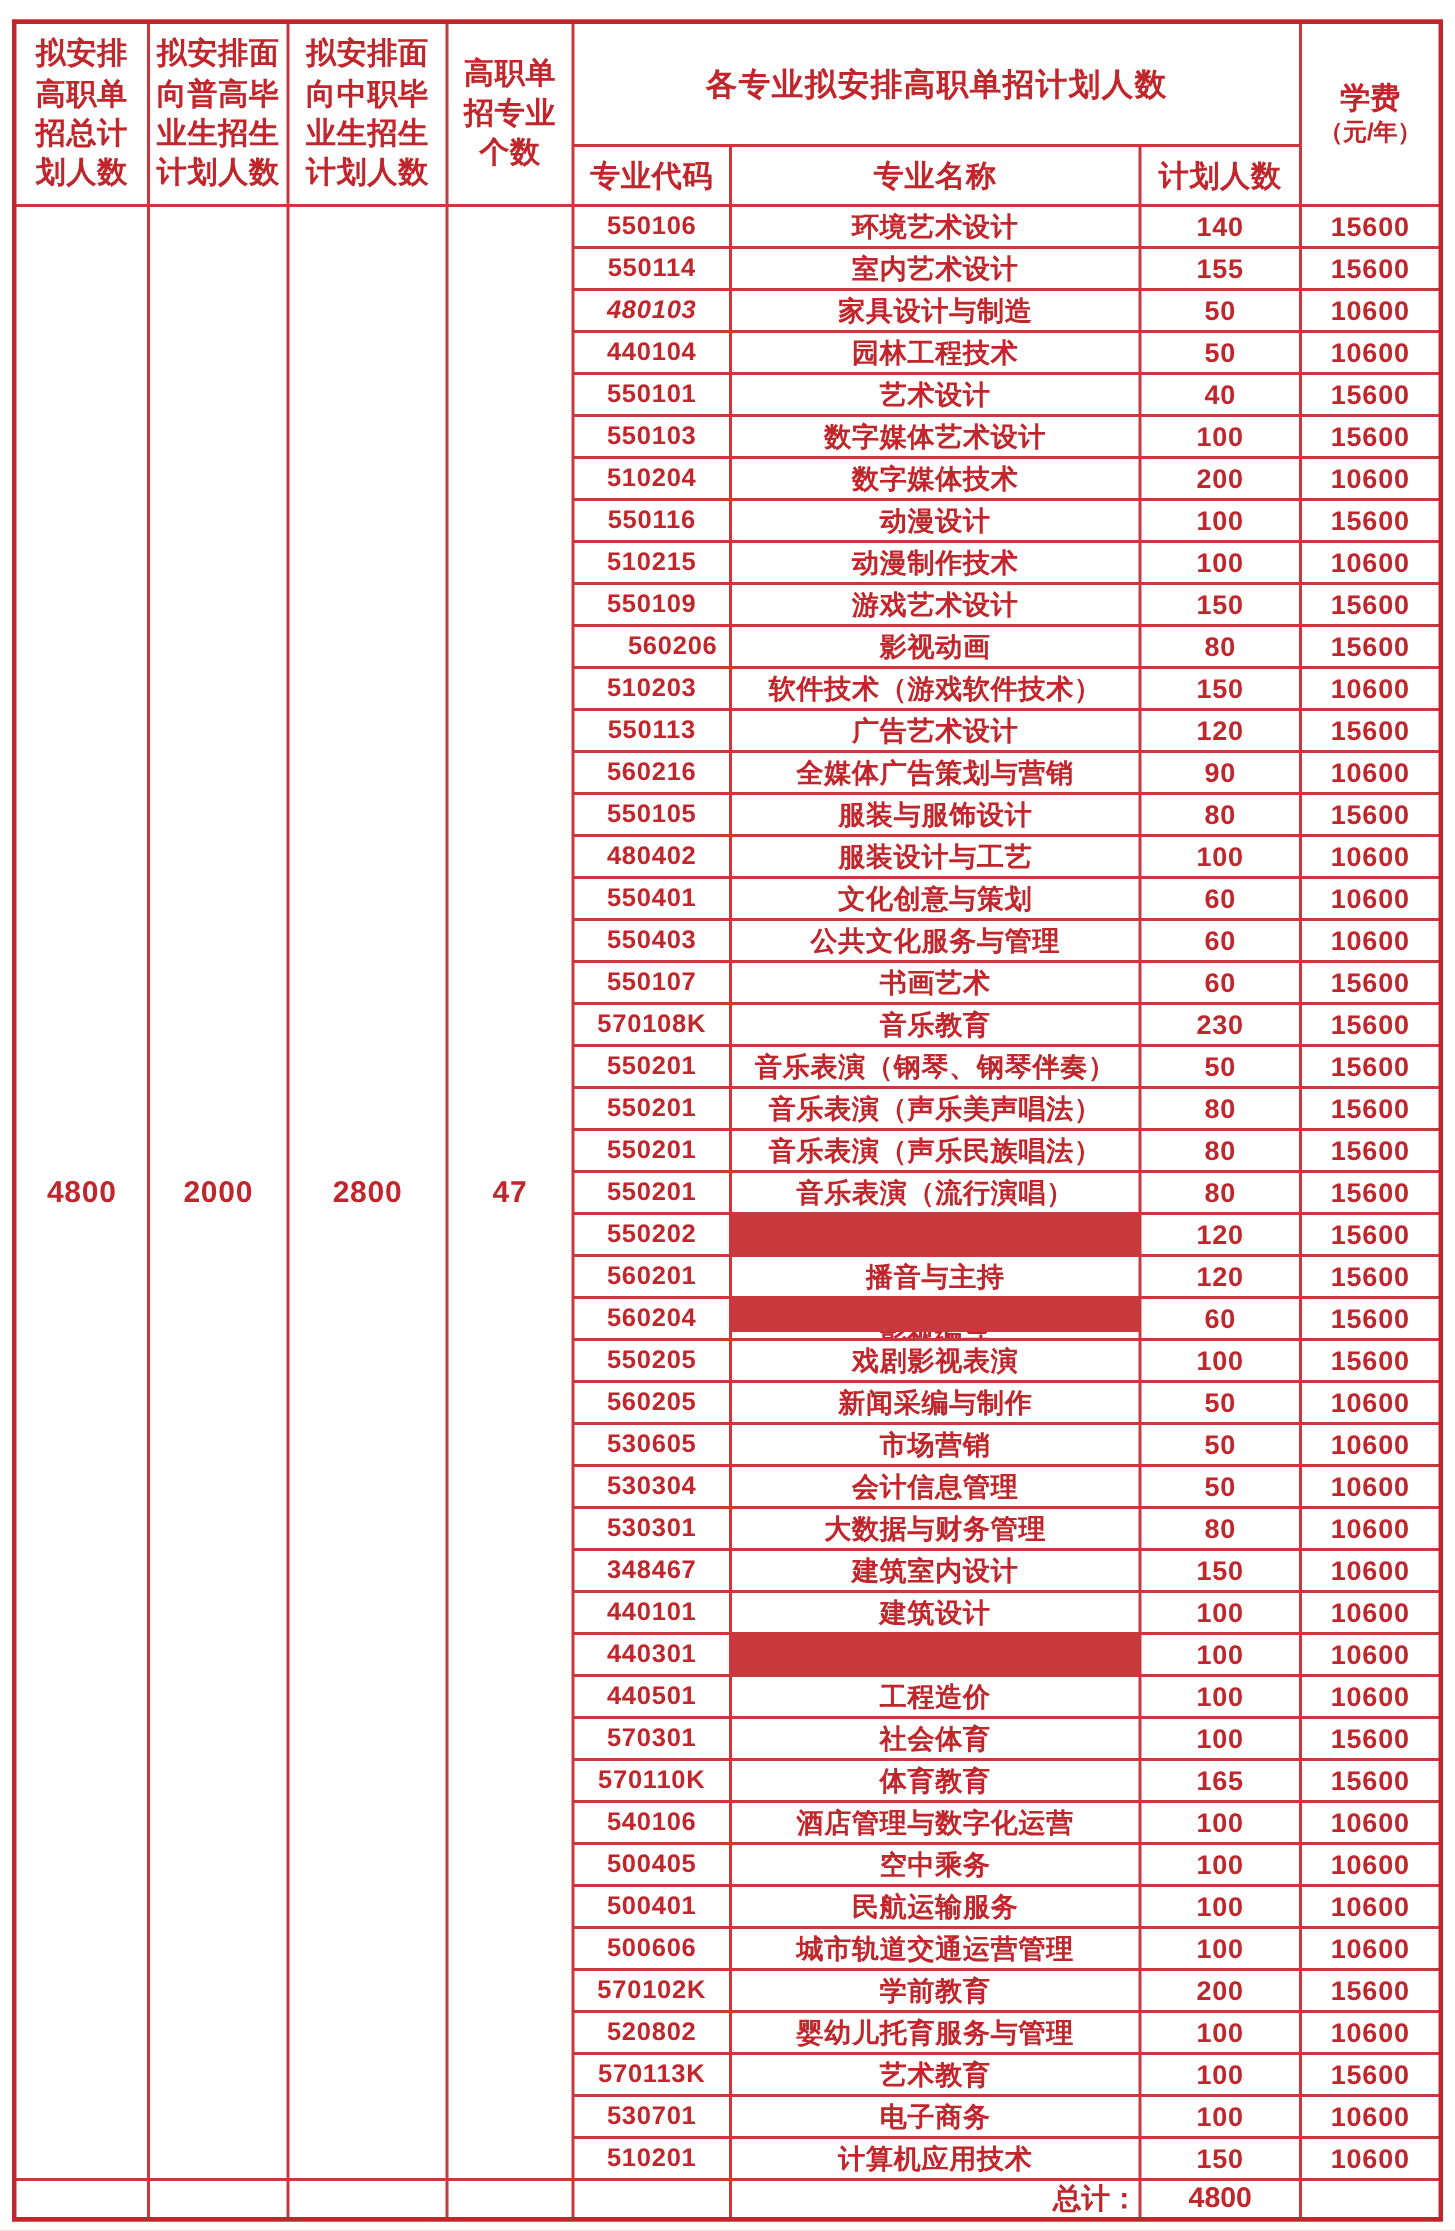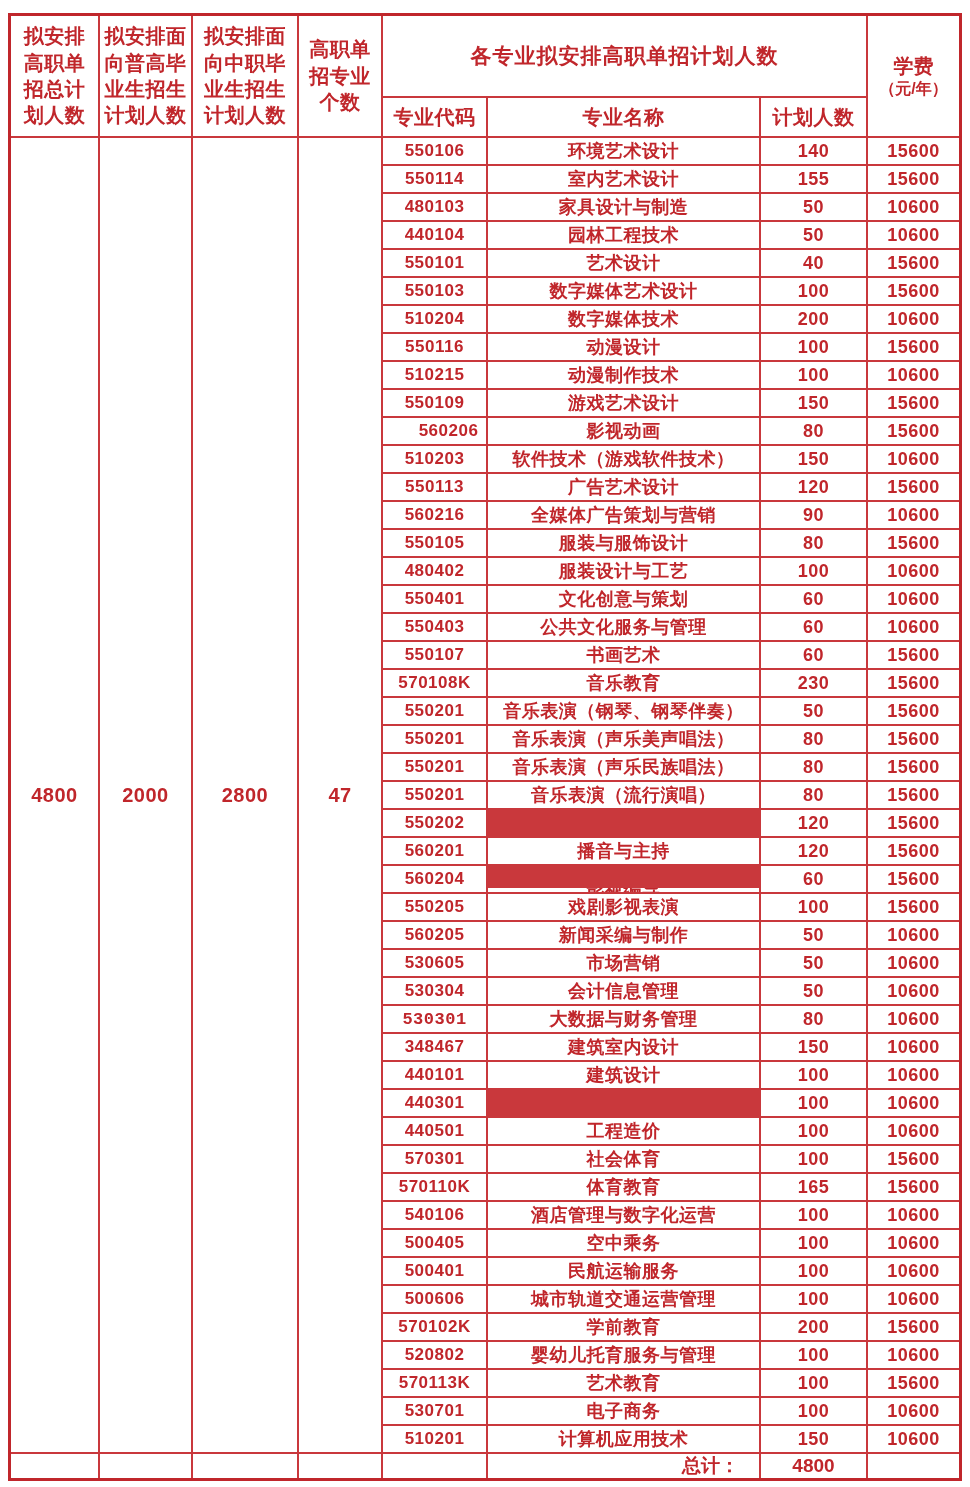--- a/index.html
+++ b/index.html
@@ -51,21 +51,21 @@
   .tuition-head .t2{font-size:16px;}
   .sub-head{font-size:20px;letter-spacing:0.5px;}
   .sub-code{grid-column:5;grid-row:2;}
   .sub-name{grid-column:6;grid-row:2;}
   .sub-count{grid-column:7;grid-row:2;}
   
   .data-cell{font-size:18px;letter-spacing:0.5px;}
   .code-cell{font-size:17px;letter-spacing:0.5px;}
   
   .foot-code{grid-column:5;grid-row:50;}
-  .foot-label{grid-column:6;grid-row:50;justify-content:flex-end;padding-right:20px;font-size:19px;}
+  .foot-label{grid-column:6;grid-row:50;justify-content:flex-end;padding-right:0;font-size:19px;}
   .foot-total{grid-column:7;grid-row:50;font-size:19px;}
   .foot-fee{grid-column:8;grid-row:50;}
 </style>
 </head>
 <body>
 
 <div class="page">
   <div class="grid-table">
 
     <div class="cell sum-head sh-1">拟安排
@@ -109,21 +109,21 @@
     <div class="cell foot-fee"></div>
 
   <div class="cell data-cell code-cell" style="grid-area: 3 / 5;">550106</div>
       <div class="cell data-cell name-cell" style="grid-area: 3 / 6;">环境艺术设计</div>
       <div class="cell data-cell count-cell" style="grid-area: 3 / 7;">140</div>
       <div class="cell data-cell tuition-cell" style="grid-area: 3 / 8;">15600</div>
       <div class="cell data-cell code-cell" style="grid-area: 4 / 5;">550114</div>
       <div class="cell data-cell name-cell" style="grid-area: 4 / 6;">室内艺术设计</div>
       <div class="cell data-cell count-cell" style="grid-area: 4 / 7;">155</div>
       <div class="cell data-cell tuition-cell" style="grid-area: 4 / 8;">15600</div>
-      <div class="cell data-cell code-cell" style="grid-area: 5 / 5;">480103</div>
+      <div class="cell data-cell code-cell" style="grid-area: 5 / 5; font-style: italic;">480103</div>
       <div class="cell data-cell name-cell" style="grid-area: 5 / 6;">家具设计与制造</div>
       <div class="cell data-cell count-cell" style="grid-area: 5 / 7;">50</div>
       <div class="cell data-cell tuition-cell" style="grid-area: 5 / 8;">10600</div>
       <div class="cell data-cell code-cell" style="grid-area: 6 / 5;">440104</div>
       <div class="cell data-cell name-cell" style="grid-area: 6 / 6;">园林工程技术</div>
       <div class="cell data-cell count-cell" style="grid-area: 6 / 7;">50</div>
       <div class="cell data-cell tuition-cell" style="grid-area: 6 / 8;">10600</div>
       <div class="cell data-cell code-cell" style="grid-area: 7 / 5;">550101</div>
       <div class="cell data-cell name-cell" style="grid-area: 7 / 6;">艺术设计</div>
       <div class="cell data-cell count-cell" style="grid-area: 7 / 7;">40</div>
@@ -225,21 +225,21 @@
       <div class="cell data-cell count-cell" style="grid-area: 31 / 7;">50</div>
       <div class="cell data-cell tuition-cell" style="grid-area: 31 / 8;">10600</div>
       <div class="cell data-cell code-cell" style="grid-area: 32 / 5;">530605</div>
       <div class="cell data-cell name-cell" style="grid-area: 32 / 6;">市场营销</div>
       <div class="cell data-cell count-cell" style="grid-area: 32 / 7;">50</div>
       <div class="cell data-cell tuition-cell" style="grid-area: 32 / 8;">10600</div>
       <div class="cell data-cell code-cell" style="grid-area: 33 / 5;">530304</div>
       <div class="cell data-cell name-cell" style="grid-area: 33 / 6;">会计信息管理</div>
       <div class="cell data-cell count-cell" style="grid-area: 33 / 7;">50</div>
       <div class="cell data-cell tuition-cell" style="grid-area: 33 / 8;">10600</div>
-      <div class="cell data-cell code-cell" style="grid-area: 34 / 5; font-family: Liberation Mono, monospace;">530301</div>
+      <div class="cell data-cell code-cell" style="grid-area: 34 / 5;">530301</div>
       <div class="cell data-cell name-cell" style="grid-area: 34 / 6;">大数据与财务管理</div>
       <div class="cell data-cell count-cell" style="grid-area: 34 / 7;">80</div>
       <div class="cell data-cell tuition-cell" style="grid-area: 34 / 8;">10600</div>
       <div class="cell data-cell code-cell" style="grid-area: 35 / 5;">348467</div>
       <div class="cell data-cell name-cell" style="grid-area: 35 / 6;">建筑室内设计</div>
       <div class="cell data-cell count-cell" style="grid-area: 35 / 7;">150</div>
       <div class="cell data-cell tuition-cell" style="grid-area: 35 / 8;">10600</div>
       <div class="cell data-cell code-cell" style="grid-area: 36 / 5;">440101</div>
       <div class="cell data-cell name-cell" style="grid-area: 36 / 6;">建筑设计</div>
       <div class="cell data-cell count-cell" style="grid-area: 36 / 7;">100</div>

